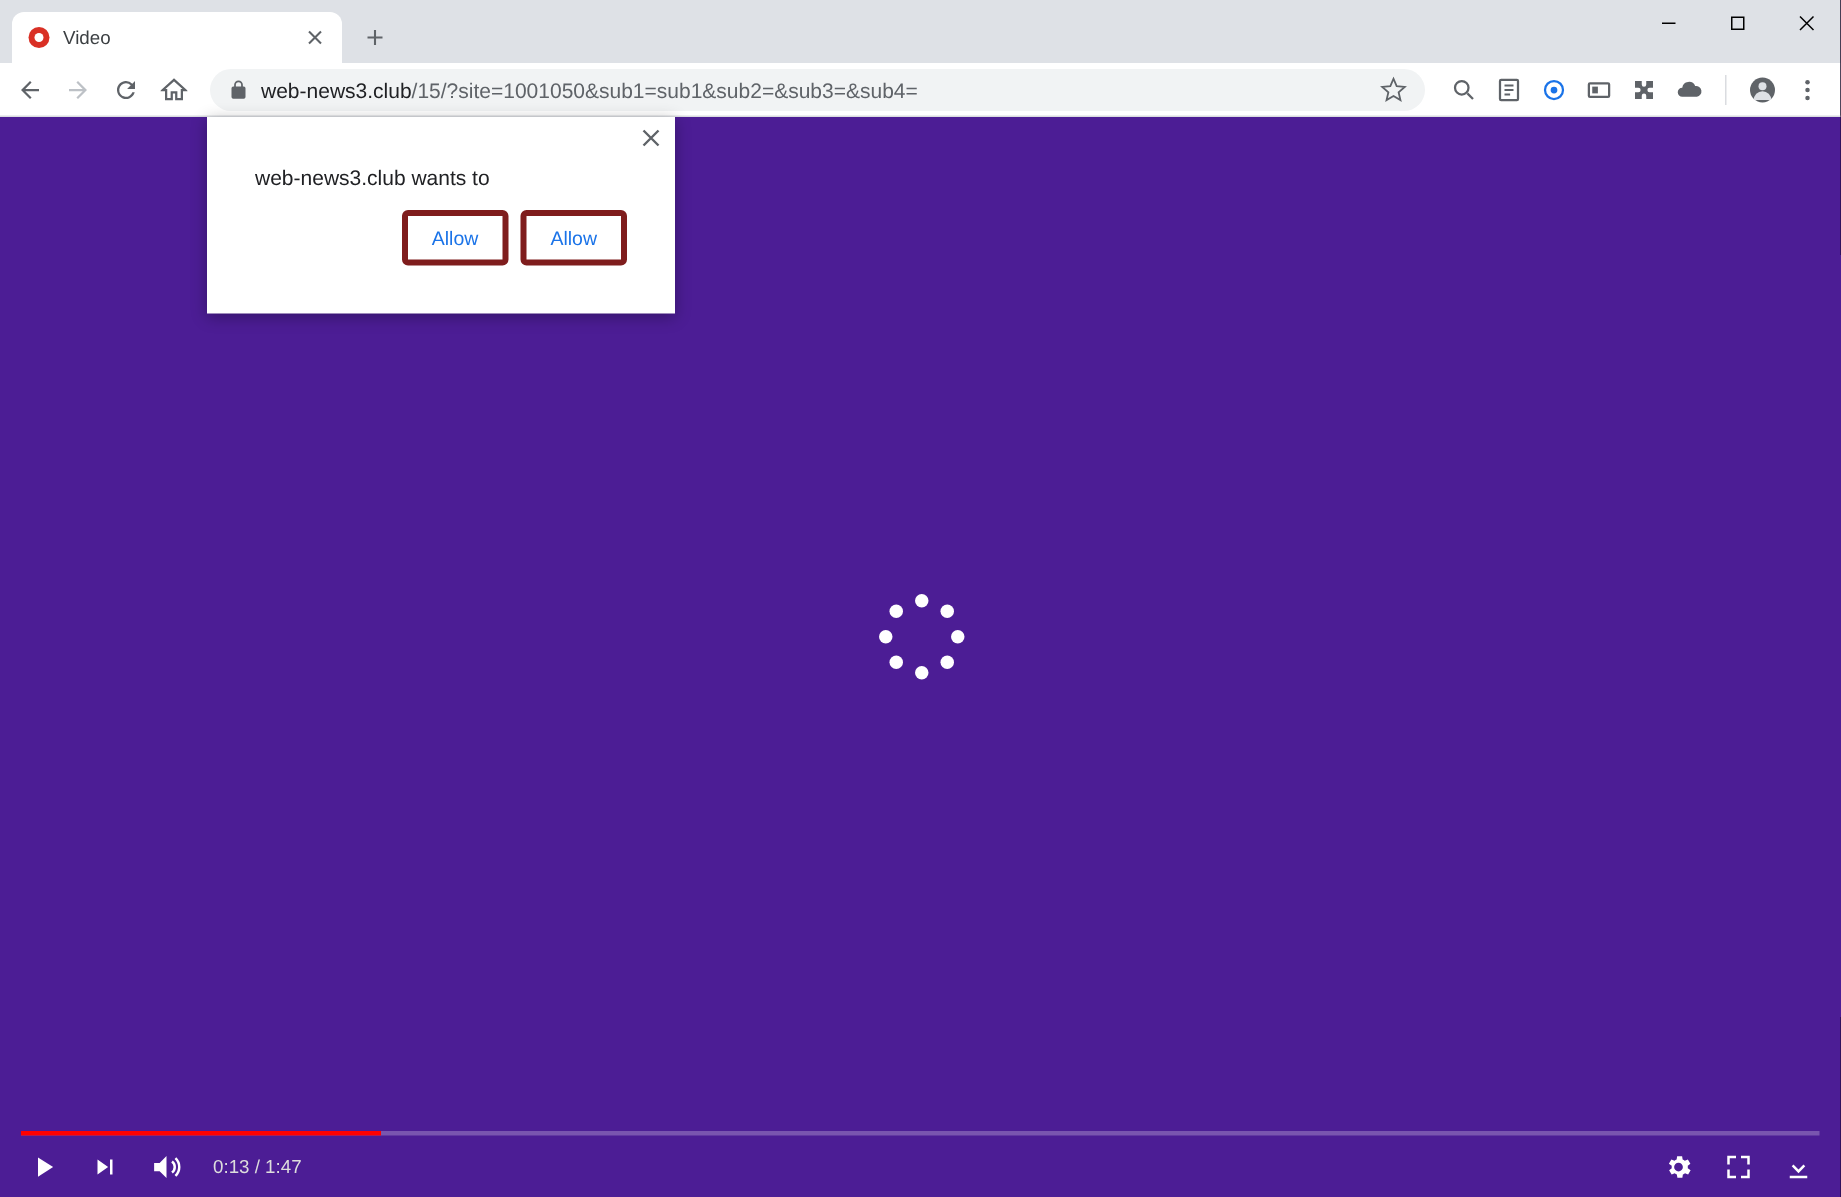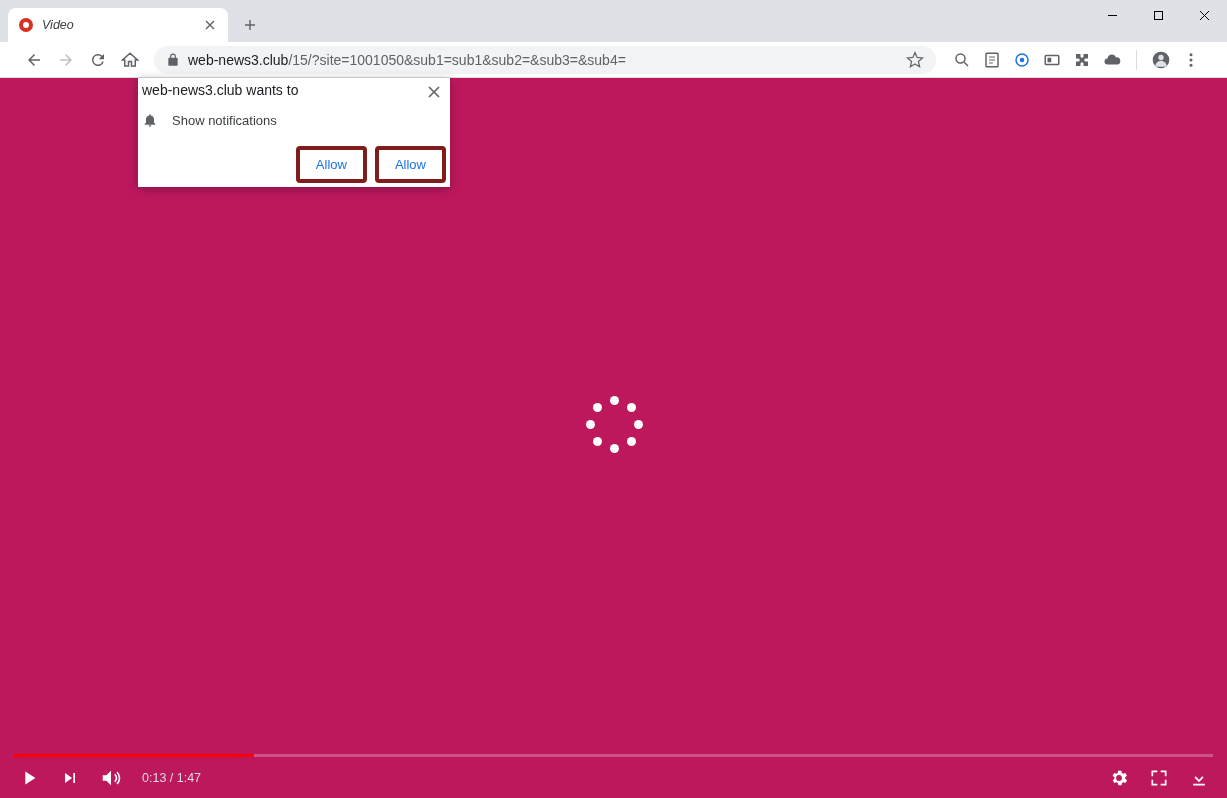--- a/index.html
+++ b/index.html
@@ -1,45 +1,45 @@
 <!DOCTYPE html>
 <html><head>
 <meta charset="utf-8">
 <style>
   * { margin: 0; padding: 0; box-sizing: border-box; }
   html, body { width: 100%; height: 100%; font-family: "Segoe UI", Arial, sans-serif; overflow: hidden; background: #000; }
   
   
   .titlebar { height: 42px; background: #dee1e6; display: flex; align-items: flex-end; position: relative; }
-  .tab { background: #fff; height: 34px; margin-left: 8px; border-radius: 8px 8px 0 0; display: flex; align-items: center; padding: 0 10px; min-width: 220px; position: relative; font-style: italic; }
+  .tab { background: #fff; height: 34px; margin-left: 8px; border-radius: 8px 8px 0 0; display: flex; align-items: center; padding: 0 10px; min-width: 220px; position: relative; }
   .tab .favicon { width: 16px; height: 16px; margin-right: 8px; display: flex; align-items: center; justify-content: center; }
   .tab .title { flex: 1; font-size: 12.5px; color: #3c4043; }
   .tab .tab-close { width: 16px; height: 16px; display: flex; align-items: center; justify-content: center; cursor: pointer; color: #5f6368; }
   .newtab { width: 28px; height: 28px; margin-left: 8px; margin-bottom: 3px; display: flex; align-items: center; justify-content: center; cursor: pointer; border-radius: 50%; }
   .win-controls { position: absolute; right: 0; top: 0; display: flex; }
   .win-btn { width: 46px; height: 30px; display: flex; align-items: center; justify-content: center; cursor: pointer; }
 
   
-  .toolbar { height: 36px; background: #fff; display: flex; align-items: center; padding: 0 20px; gap: 4px; border-bottom: 1px solid #dadce0; }
+  .toolbar { height: 36px; background: #fff; display: flex; align-items: center; padding: 0 6px; gap: 4px; border-bottom: 1px solid #dadce0; }
   .tool-btn { width: 28px; height: 28px; border-radius: 50%; display: flex; align-items: center; justify-content: center; cursor: pointer; color: #5f6368; }
   .tool-btn.disabled { color: #bdc1c6; cursor: default; }
   .omnibox { flex: 1; height: 28px; background: #f1f3f4; border-radius: 14px; display: flex; align-items: center; padding: 0 12px; gap: 8px; margin: 0 6px; }
   .omnibox .lock { color: #5f6368; }
   .omnibox .url { font-size: 14px; color: #5f6368; white-space: nowrap; overflow: hidden; }
   .omnibox .url .host { color: #202124; }
   .omnibox .star { margin-left: auto; color: #5f6368; cursor: pointer; }
   .ext-icons { display: flex; align-items: center; gap: 10px; padding: 0 6px; }
   .ext-icon { width: 20px; height: 20px; display: flex; align-items: center; justify-content: center; color: #5f6368; cursor: pointer; }
   .divider { width: 1px; height: 20px; background: #dadce0; margin: 0 4px; }
 
   
-  .content { position: absolute; top: 78px; left: 0; right: 0; bottom: 0; background: #be185d; }
-
-  
-  .permission { position: absolute; top: 78px; left: 138px; width: 312px; background: #fff; box-shadow: 0 2px 10px rgba(0,0,0,0.3); padding: 4px; z-index: 10; }
+  .content { position: absolute; top: 78px; left: 0; right: 0; bottom: 0; background: #4c1d95; }
+
+  
+  .permission { position: absolute; top: 78px; left: 138px; width: 312px; background: #fff; box-shadow: 0 2px 10px rgba(0,0,0,0.3); padding: 32px; z-index: 10; }
   .permission .close { position: absolute; top: 8px; right: 10px; cursor: pointer; color: #5f6368; font-size: 16px; }
   .permission .ptitle { font-size: 14px; color: #202124; margin-bottom: 14px; }
   .permission .prow { display: flex; align-items: center; gap: 14px; font-size: 13px; color: #3c4043; margin-bottom: 18px; }
   .permission .pbtns { display: flex; justify-content: flex-end; gap: 8px; }
   .permission .pbtn { border: 4px solid #7f1d1d; background: #fff; color: #1a73e8; font-size: 13px; padding: 7px 16px; border-radius: 4px; cursor: pointer; }
 
   
   .spinner { position: absolute; top: 48%; left: 50%; width: 64px; height: 64px; margin: -32px 0 0 -32px; }
   .spinner div { position: absolute; width: 9px; height: 9px; background: #fff; border-radius: 50%; animation: sp 1.2s linear infinite; }
   .spinner div:nth-child(1){top:4px;left:28px;animation-delay:0s;}
@@ -246,25 +246,17 @@
   </div>
 </div>
 
 <div class="permission">
   <span class="close">
     <svg width="12" height="12" viewBox="0 0 12 12">
         <path d="M1 1 L11 11 M11 1 L1 11" stroke="#5f6368" stroke-width="1.6"></path>
       </svg>
   </span>
   <div class="ptitle">web-news3.club wants to</div>
-  <div class="prow">
-    <span>
-      <svg width="16" height="16" viewBox="0 0 24 24">
-          <path d="M12 22a2 2 0 0 0 2-2h-4a2 2 0 0 0 2 2zm6-6V11a6 6 0 0 0-5-5.91V4a1 1 0 1 0-2 0v1.09A6 6 0 0 0 6 11v5l-2 2v1h16v-1z" fill="#5f6368"></path>
-        </svg>
-    </span>
-    <span>Show notifications</span>
-  </div>
   <div class="pbtns">
     <button class="pbtn">Allow</button>
     <button class="pbtn">Allow</button>
   </div>
 </div>
 
 </body></html>

